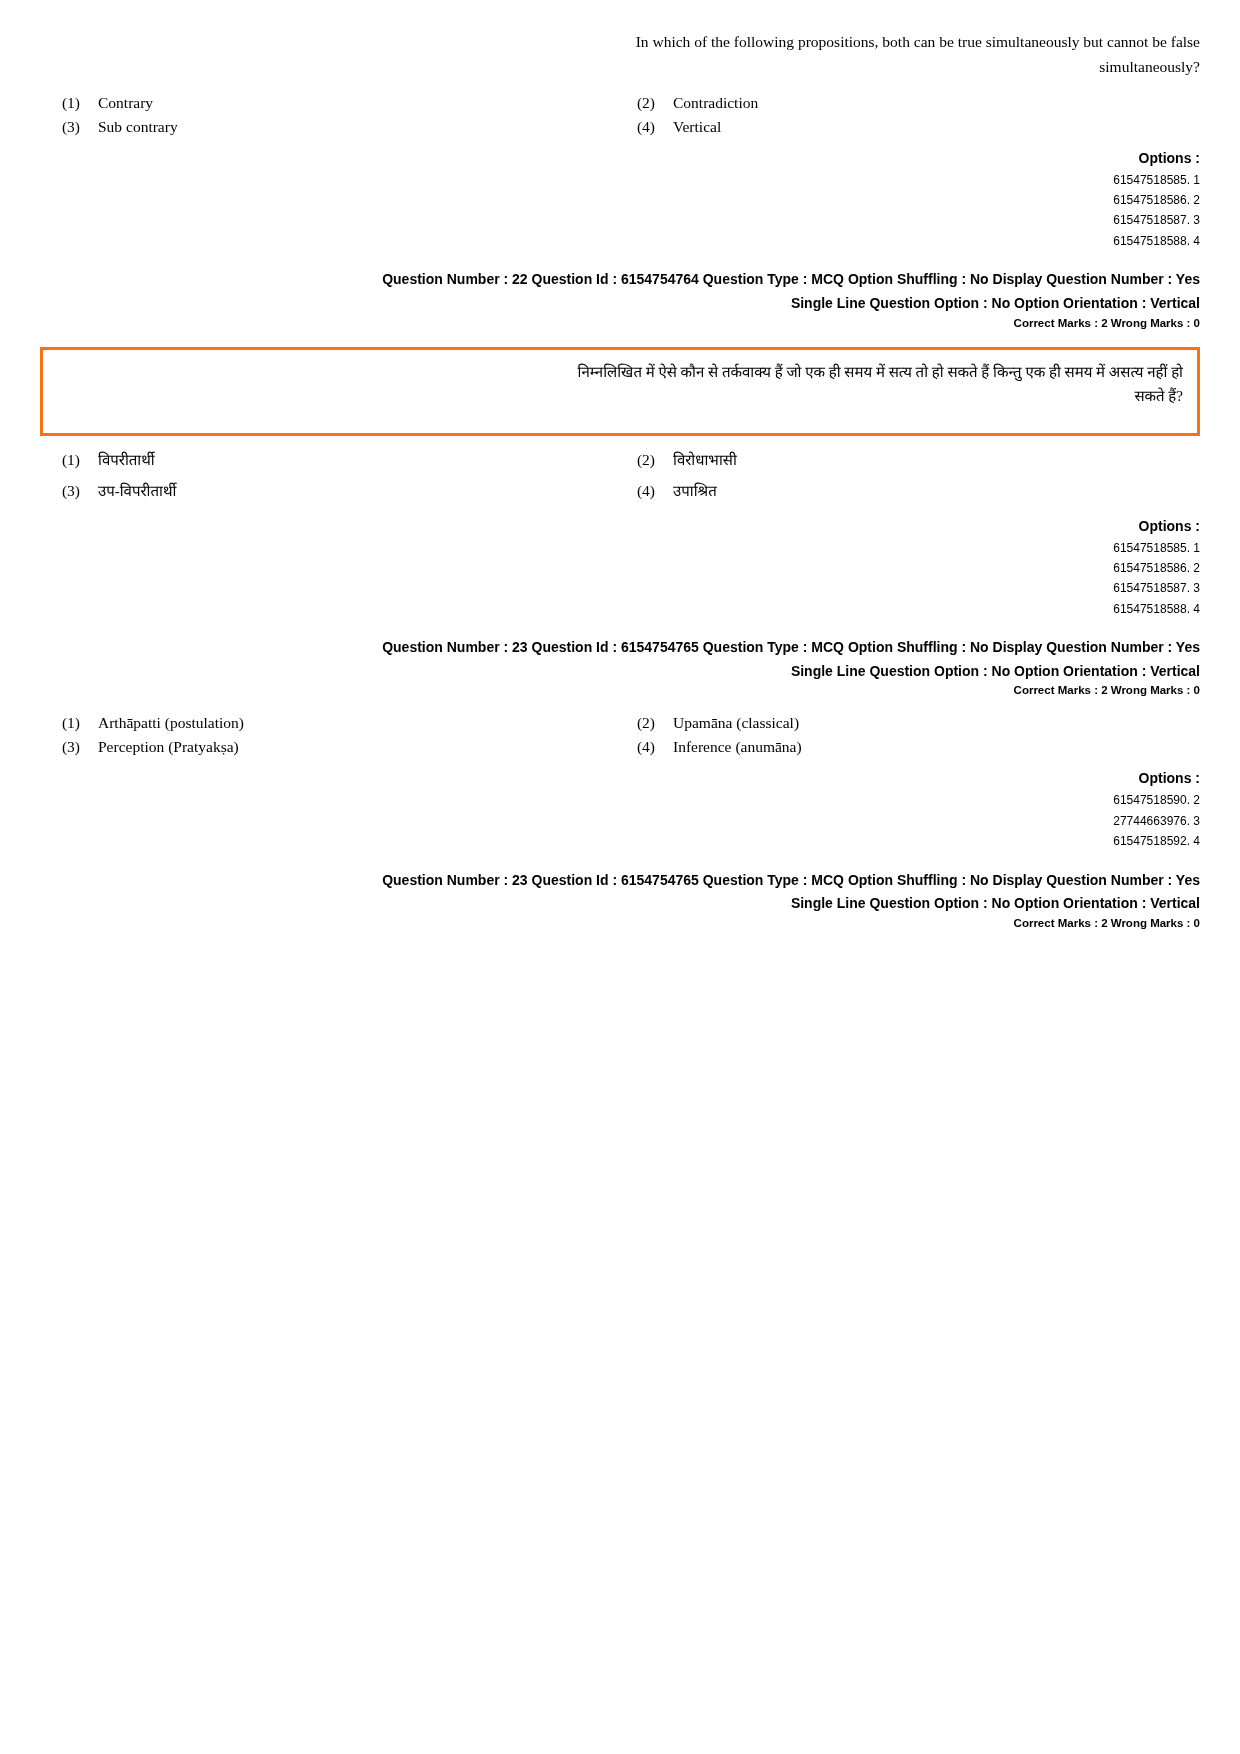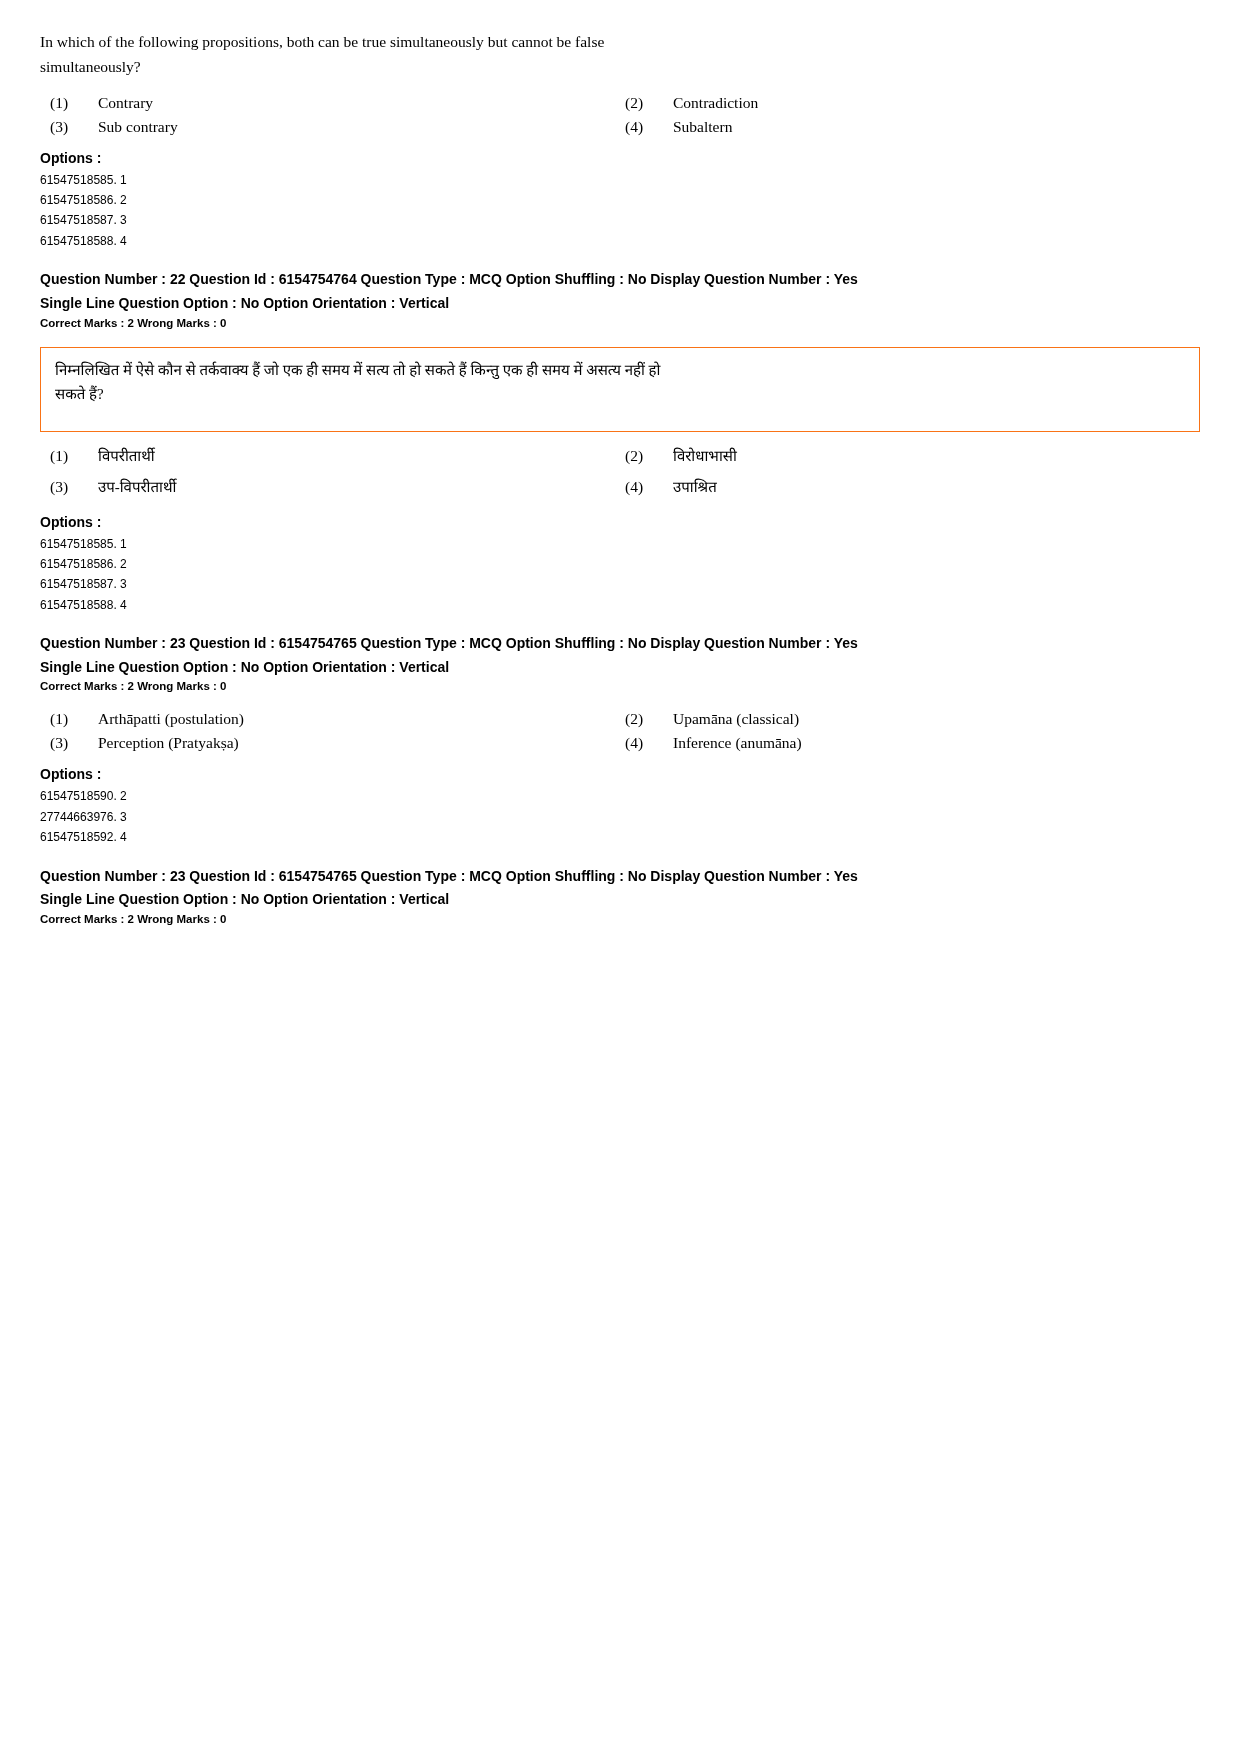--- a/index.html
+++ b/index.html
@@ -7,20 +7,21 @@
       background: #fff;
       font-family: 'Times New Roman', Times, serif;
       font-size: 15px;
       color: #000;
       padding: 30px 40px;
       width: 1240px;
       min-height: 1754px;
     }
     .section {
       margin-bottom: 18px;
+      text-align: right;
     }
     .question-text {
       font-size: 15.5px;
       line-height: 1.6;
       margin-bottom: 14px;
     }
     .options-grid {
       display: grid;
       grid-template-columns: 1fr 1fr;
       gap: 6px 0;
@@ -61,21 +62,21 @@
       font-size: 11.5px;
       font-weight: bold;
       font-family: Arial, sans-serif;
       margin-bottom: 8px;
     }
     .hindi-text {
       font-size: 15px;
       line-height: 1.65;
     }
     .section-block {
-      border: 1px solid #f97316;
+      border: 3px solid #f97316;
       padding: 10px 14px;
       margin-bottom: 12px;
     }
   </style>
 </head>
 <body>
 
 <div class="section">
   <div class="question-text">
     <span>In which of the following propositions, both can be true simultaneously but cannot be false</span><br>
@@ -90,21 +91,21 @@
     <div class="option-item">
       <span class="option-num">(2)</span>
       <span>Contradiction</span>
     </div>
     <div class="option-item">
       <span class="option-num">(3)</span>
       <span>Sub contrary</span>
     </div>
     <div class="option-item">
       <span class="option-num">(4)</span>
-      <span>Subaltern</span>
+      <span>Vertical</span>
     </div>
   </div>
 
   <div class="options-label">Options :</div>
   <div class="options-list">
     <div>61547518585. 1</div>
     <div>61547518586. 2</div>
     <div>61547518587. 3</div>
     <div>61547518588. 4</div>
   </div>

